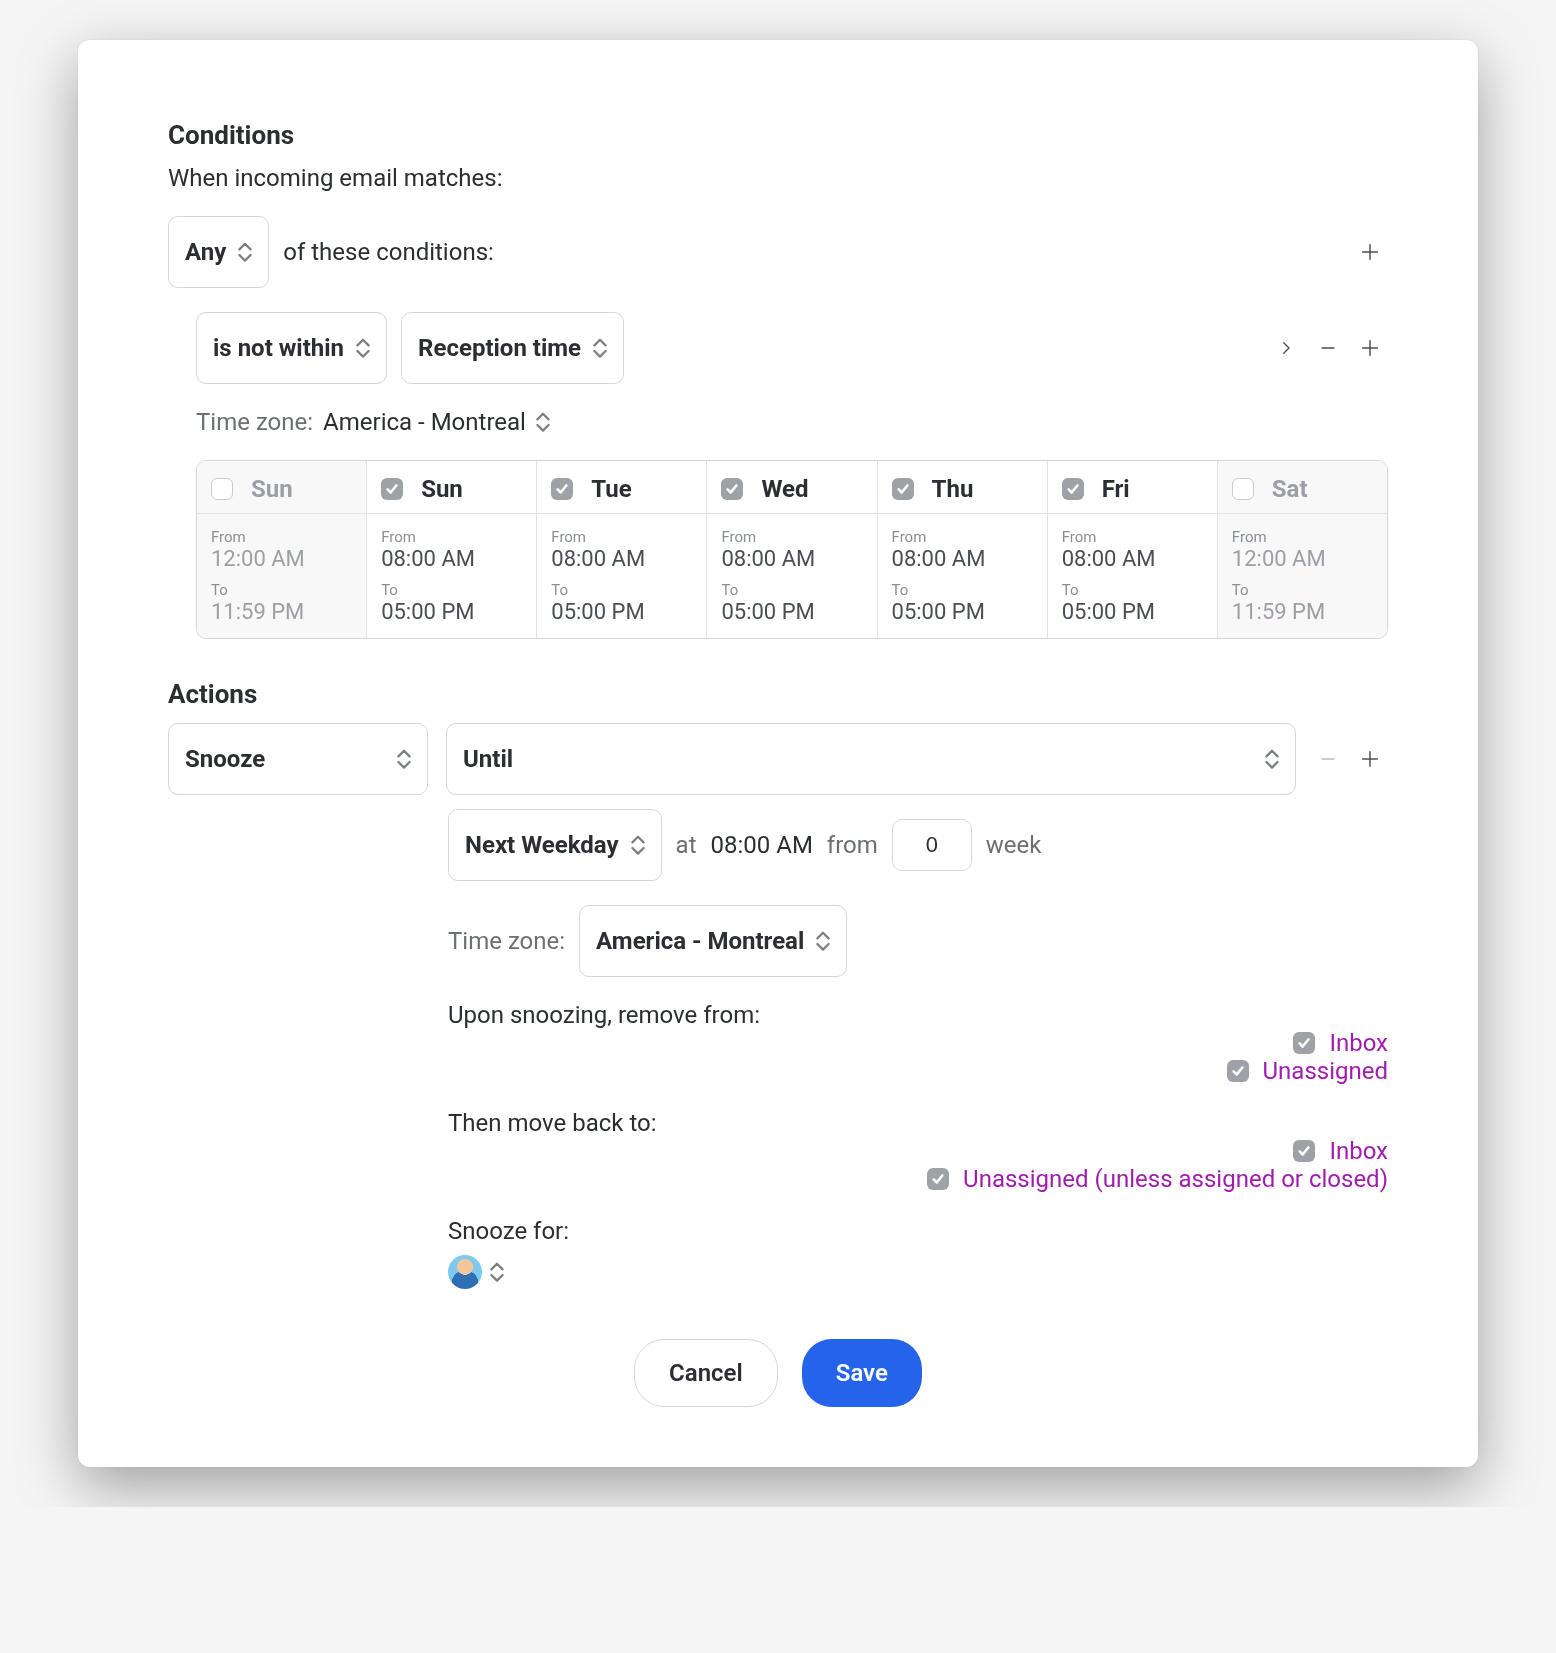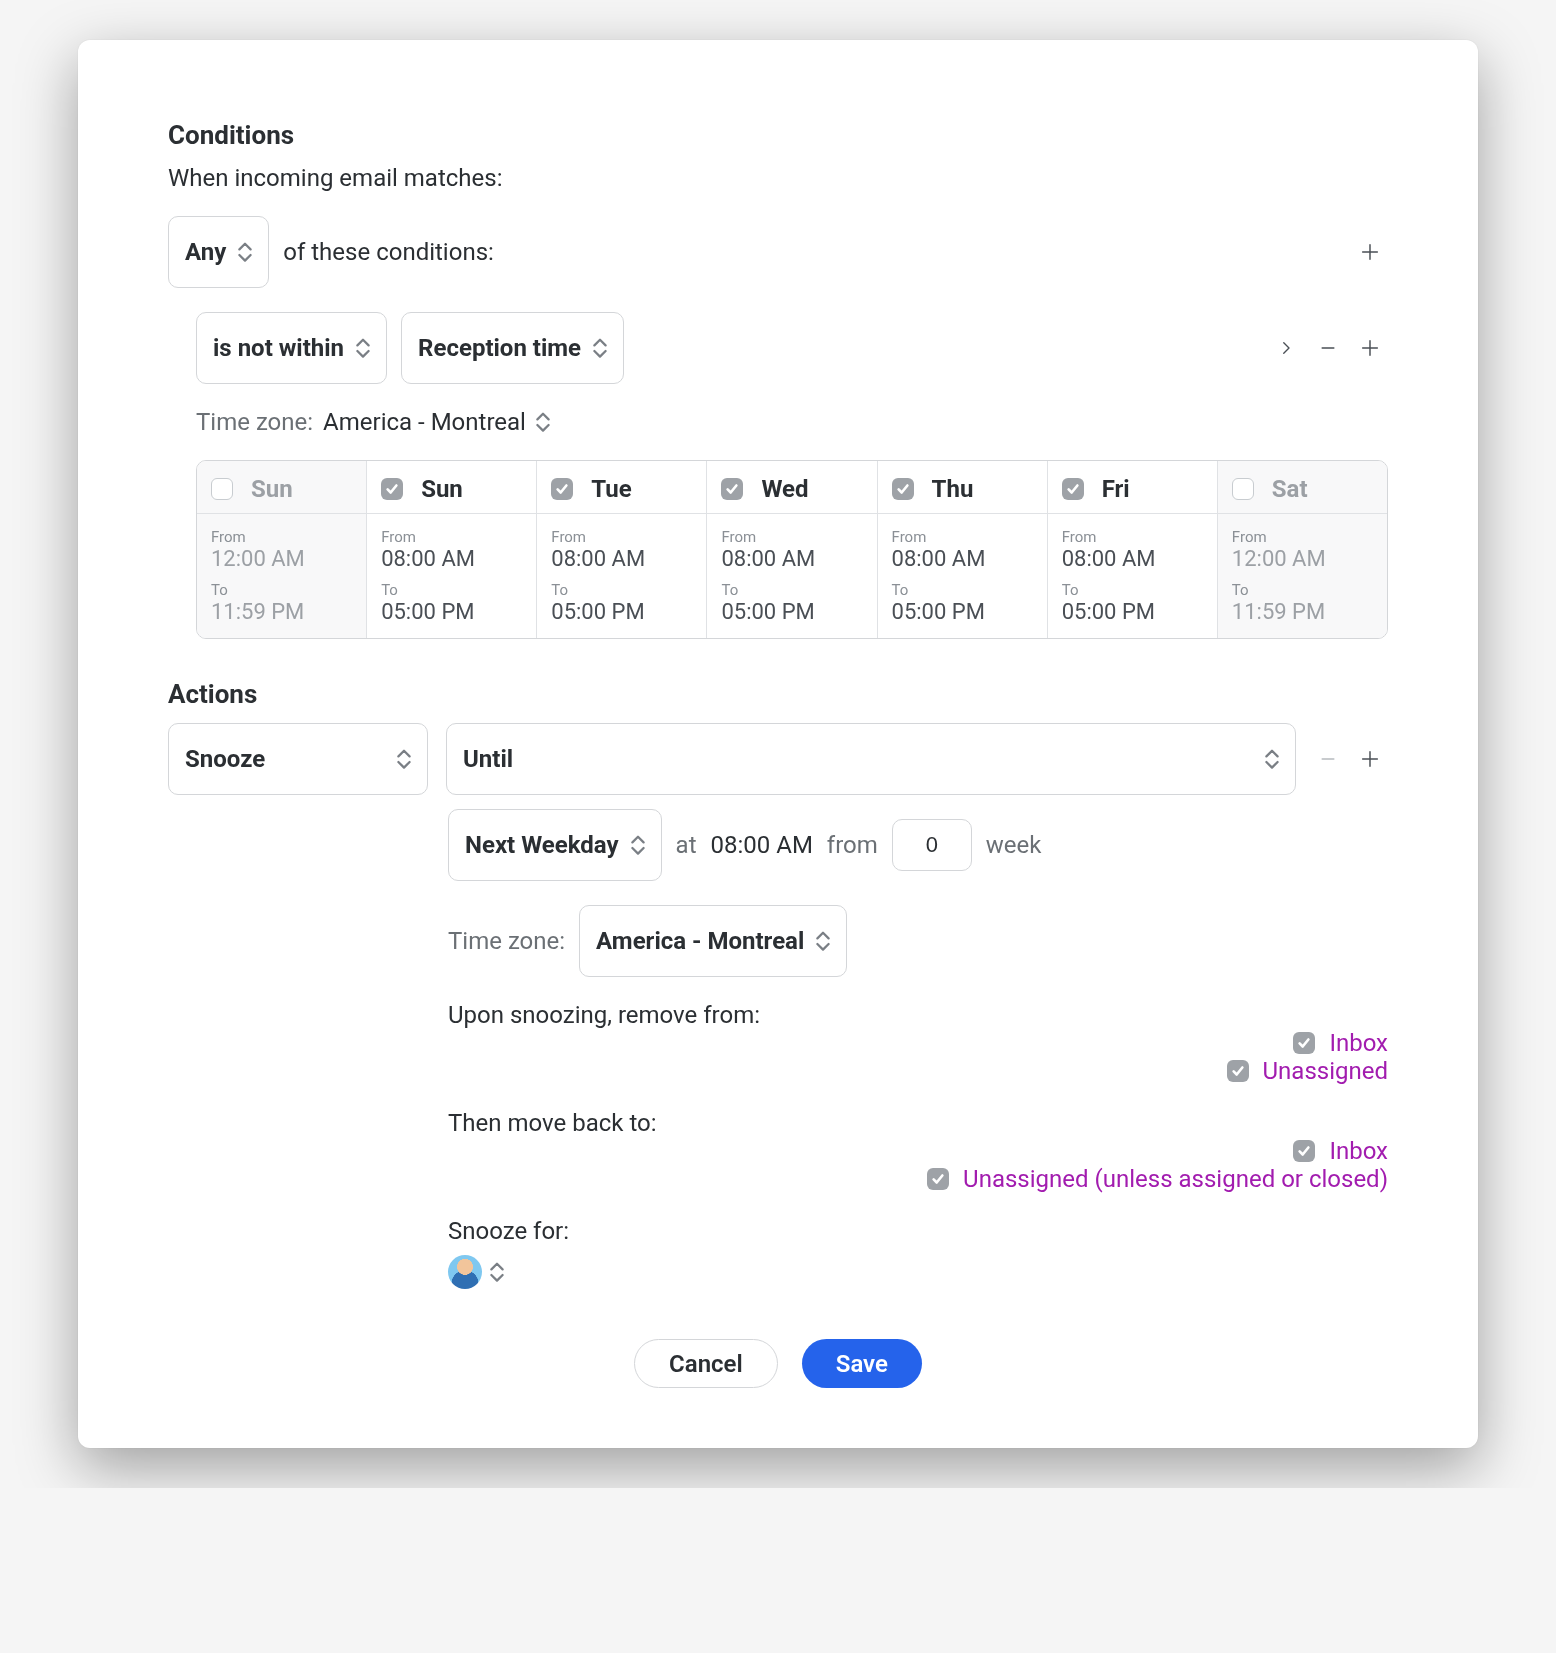--- a/index.html
+++ b/index.html
@@ -109,21 +109,21 @@
     .avatar {
       width:34px; height:34px; border-radius:50%;
       background: radial-gradient(circle at 50% 35%, #f2c59b 0 28%, transparent 29%),
                   radial-gradient(circle at 50% 85%, #2f6fb3 0 40%, transparent 41%),
                   linear-gradient(#7fc8f0,#7fc8f0);
       display:inline-block;
     }
 
     .footer-btns { display:flex; justify-content:center; gap:24px; margin-top:50px;}
     .btn {
-      height:49px; padding: 0 34px; border-radius: 30px; font-size:24px; font-weight:600;
+      height:68px; padding: 0 34px; border-radius: 30px; font-size:24px; font-weight:600;
       display:inline-flex; align-items:center; cursor:pointer;
     }
     .btn.secondary { background:#fff; border:1px solid #d4d6d9; color:#2b2f33;}
     .btn.primary   { background:#2563eb; color:#fff; border:none;}
 
     .mt-lg { margin-top: 40px; }
     .mt-md { margin-top: 24px; }
     .mt-sm { margin-top: 10px; }
     .w-full { width:100%; }
   </style>

